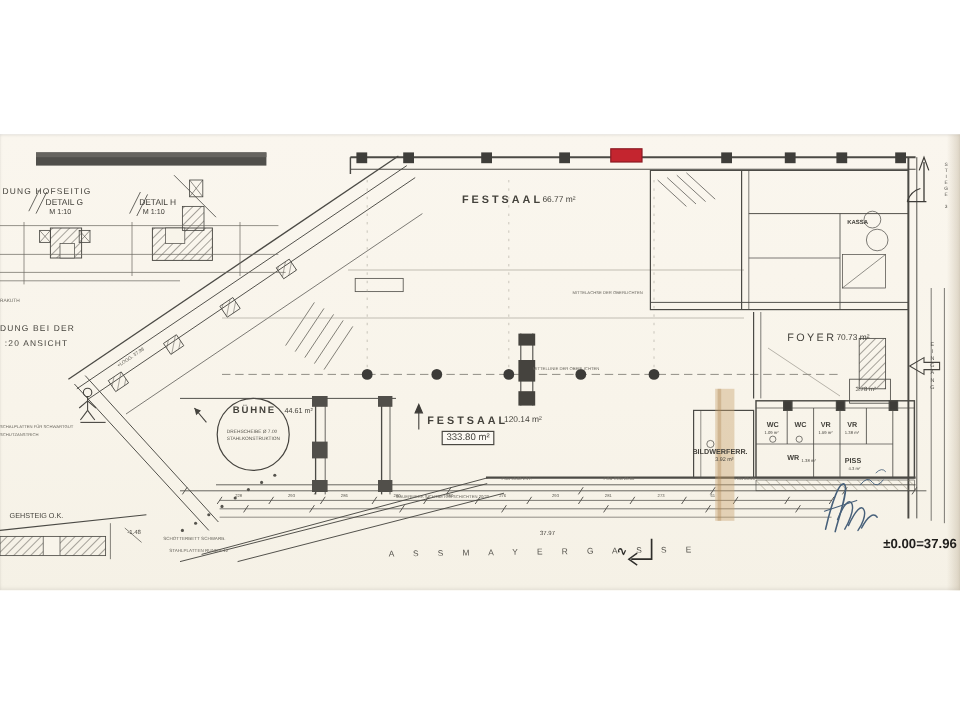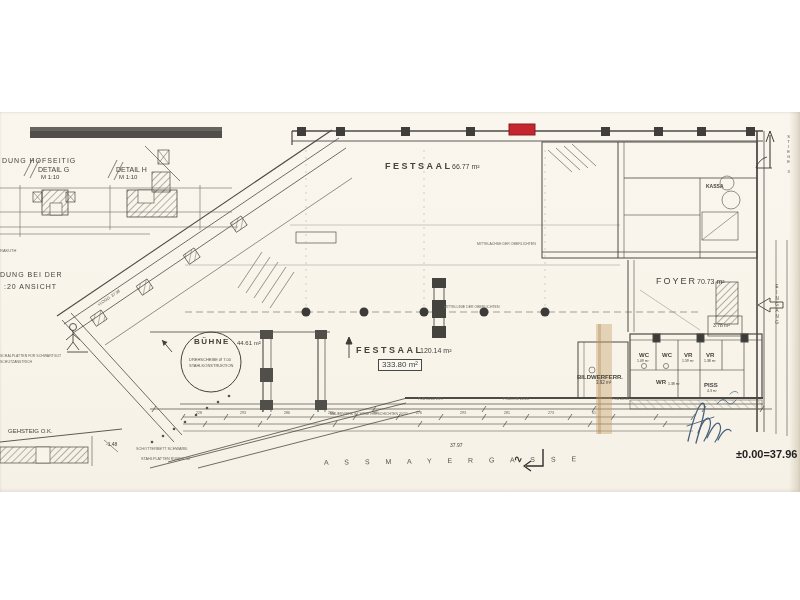--- a/index.html
+++ b/index.html
@@ -309,21 +309,21 @@
       <path d="M717,404 q6,-8 10,-2 q4,5 9,-2" stroke-width="0.8"></path>
       <path d="M730,394 q5,-5 8,-1" stroke-width="0.7"></path>
     </g>
   </svg>
 
   <span class="lb" style="left:385px;top:162px;font-size:9px;letter-spacing:2.5px;font-weight:bold;">FESTSAAL</span>
   <span class="lb" style="left:452px;top:163px;font-size:7px;">66.77 m²</span>
 
   <span class="lb" style="left:356px;top:346px;font-size:9px;letter-spacing:2.5px;font-weight:bold;">FESTSAAL</span>
   <span class="lb" style="left:420px;top:347px;font-size:7px;">120.14 m²</span>
-  <span class="lb boxed" style="left:378px;top:359px;font-size:8px;">333.80 m²</span>
+  <span class="lb boxed" style="left:368px;top:359px;font-size:8px;">333.80 m²</span>
 
   <span class="lb" style="left:194px;top:338px;font-size:8px;letter-spacing:1.5px;font-weight:bold;">BÜHNE</span>
   <span class="lb" style="left:237px;top:340px;font-size:6px;">44.61 m²</span>
   <span class="lb" style="left:189px;top:358px;font-size:4px;color:#5a5850;">DREHSCHEIBE Ø 7.00</span>
   <span class="lb" style="left:189px;top:364px;font-size:4px;color:#5a5850;">STAHLKONSTRUKTION</span>
 
   <span class="lb" style="left:656px;top:277px;font-size:9px;letter-spacing:2px;font-weight:normal;">FOYER</span>
   <span class="lb" style="left:697px;top:278px;font-size:7px;">70.73 m²</span>
 
   <span class="lb" style="left:577px;top:374px;font-size:6px;font-weight:bold;">BILDWERFERR.</span>

